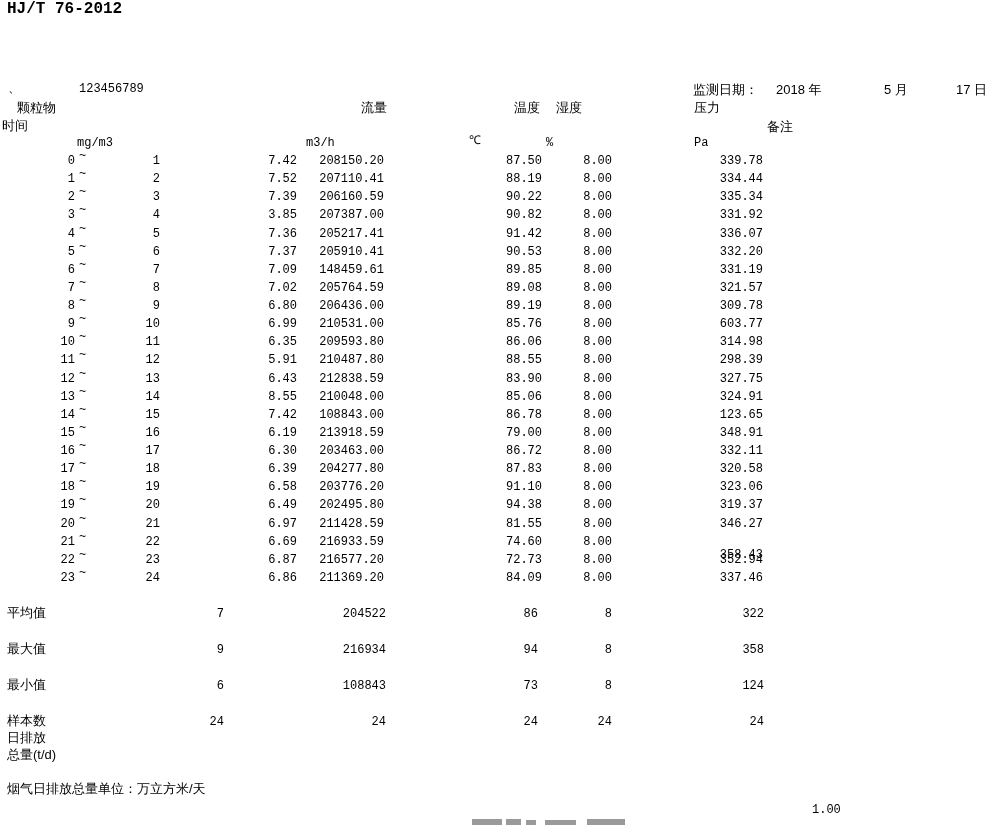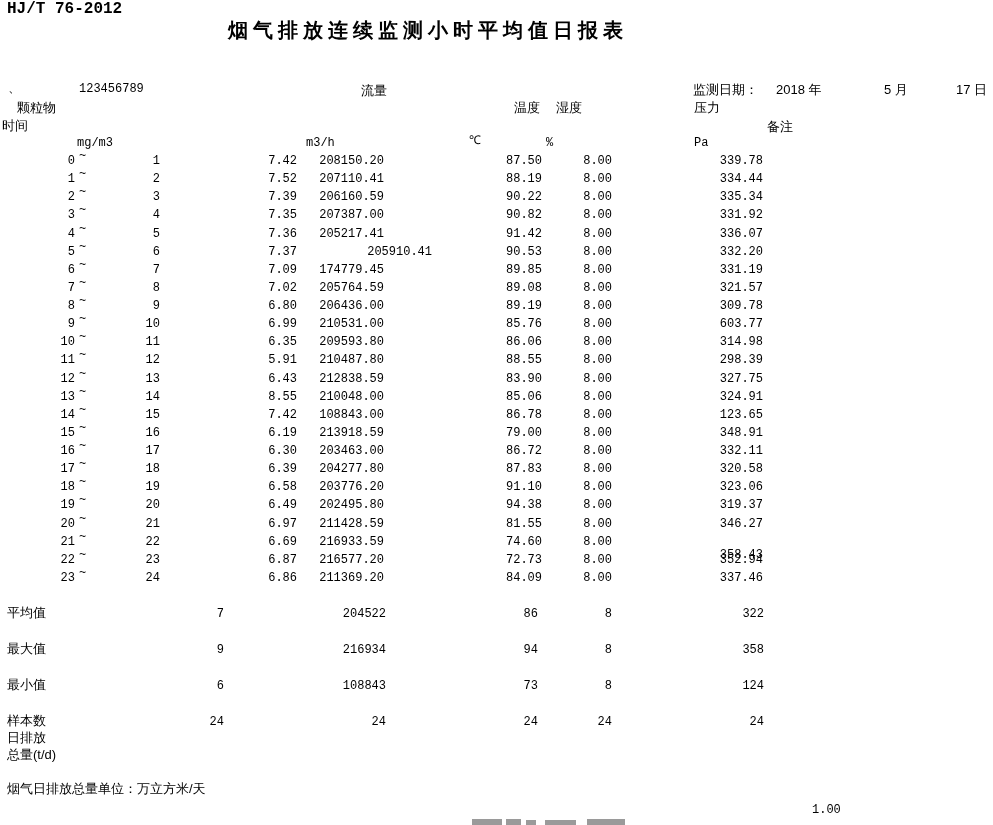--- a/index.html
+++ b/index.html
@@ -22,33 +22,32 @@
   .tilde{position:absolute; font-family:"Liberation Mono", monospace; font-size:12px;}
   .frag{position:absolute; background:#9a9a9a;}
 </style>
 </head>
 <body>
 
 <div id="page">
 
   <div class="abs code" style="left:7px; top:1px;">HJ/T 76-2012</div>
 
-  <div class="abs title" style="left:228px; top:19px;">烟气排放连续监测小时平均值日报表</div>
 
 
   <div class="abs cn" style="left:8px; top:81px;">、</div>
   <div class="abs num" style="left:79px; top:83px;">123456789</div>
 
   <div class="abs cn" style="left:693px; top:83px;">监测日期：</div>
   <div class="abs cn" style="left:776px; top:83px;">2018 年</div>
   <div class="abs cn" style="left:884px; top:83px;">5 月</div>
   <div class="abs cn" style="left:956px; top:83px;">17 日</div>
 
   <div class="abs cn" style="left:17px; top:101px;">颗粒物</div>
-  <div class="abs cn" style="left:361px; top:84px;text-align:right;">流量</div>
+  <div class="abs cn" style="left:361px; top:101px;text-align:right;">流量</div>
   <div class="abs cn" style="left:514px; top:101px;">温度</div>
   <div class="abs cn" style="left:556px; top:101px;">湿度</div>
   <div class="abs cn" style="left:694px; top:101px;">压力</div>
   <div class="abs cn" style="left:2px; top:119px;">时间</div>
   <div class="abs cn" style="left:767px; top:120px;">备注</div>
 
   <div class="abs num" style="left:77px; top:137px;">mg/m3</div>
   <div class="abs num" style="left:306px; top:137px;">m3/h</div>
   <div class="abs num" style="left:469px; top:135px;">℃</div>
   <div class="abs num" style="left:546px; top:137px;">%</div>
@@ -81,52 +80,52 @@
         <span class="cell" style="left: 230px; width: 67px;">7.39</span>
         <span class="cell" style="left: 294px; width: 90px;">206160.59</span>
         <span class="cell" style="left: 492px; width: 50px;">90.22</span>
         <span class="cell" style="left: 562px; width: 50px;">8.00</span>
         <span class="cell" style="left: 703px; width: 60px;">335.34</span>
         <span class="tilde" style="left: 79px; top: -5px;">~</span>
       </div>
       <div class="row" style="top: 208px;">
         <span class="cell" style="left: 35px; width: 40px;">3</span>
         <span class="cell" style="left: 110px; width: 50px;">4</span>
-        <span class="cell" style="left: 230px; width: 67px;">7.35</span>
+        <span class="cell" style="left: 230px; width: 67px;">3.85</span>
         <span class="cell" style="left: 294px; width: 90px;">207387.00</span>
         <span class="cell" style="left: 492px; width: 50px;">90.82</span>
         <span class="cell" style="left: 562px; width: 50px;">8.00</span>
         <span class="cell" style="left: 703px; width: 60px;">331.92</span>
         <span class="tilde" style="left: 79px; top: -5px;">~</span>
       </div>
       <div class="row" style="top: 227px;">
         <span class="cell" style="left: 35px; width: 40px;">4</span>
         <span class="cell" style="left: 110px; width: 50px;">5</span>
         <span class="cell" style="left: 230px; width: 67px;">7.36</span>
         <span class="cell" style="left: 294px; width: 90px;">205217.41</span>
         <span class="cell" style="left: 492px; width: 50px;">91.42</span>
         <span class="cell" style="left: 562px; width: 50px;">8.00</span>
         <span class="cell" style="left: 703px; width: 60px;">336.07</span>
         <span class="tilde" style="left: 79px; top: -5px;">~</span>
       </div>
       <div class="row" style="top: 245px;">
         <span class="cell" style="left: 35px; width: 40px;">5</span>
         <span class="cell" style="left: 110px; width: 50px;">6</span>
         <span class="cell" style="left: 230px; width: 67px;">7.37</span>
-        <span class="cell" style="left: 294px; width: 90px; margin-left: 48px;">205910.41</span>
+        <span class="cell" style="left: 294px; width: 90px;">205910.41</span>
         <span class="cell" style="left: 492px; width: 50px;">90.53</span>
         <span class="cell" style="left: 562px; width: 50px;">8.00</span>
         <span class="cell" style="left: 703px; width: 60px;">332.20</span>
         <span class="tilde" style="left: 79px; top: -5px;">~</span>
       </div>
       <div class="row" style="top: 263px;">
         <span class="cell" style="left: 35px; width: 40px;">6</span>
         <span class="cell" style="left: 110px; width: 50px;">7</span>
         <span class="cell" style="left: 230px; width: 67px;">7.09</span>
-        <span class="cell" style="left: 294px; width: 90px;">174779.45</span>
+        <span class="cell" style="left: 294px; width: 90px;">148459.61</span>
         <span class="cell" style="left: 492px; width: 50px;">89.85</span>
         <span class="cell" style="left: 562px; width: 50px;">8.00</span>
         <span class="cell" style="left: 703px; width: 60px;">331.19</span>
         <span class="tilde" style="left: 79px; top: -5px;">~</span>
       </div>
       <div class="row" style="top: 281px;">
         <span class="cell" style="left: 35px; width: 40px;">7</span>
         <span class="cell" style="left: 110px; width: 50px;">8</span>
         <span class="cell" style="left: 230px; width: 67px;">7.02</span>
         <span class="cell" style="left: 294px; width: 90px;">205764.59</span>

